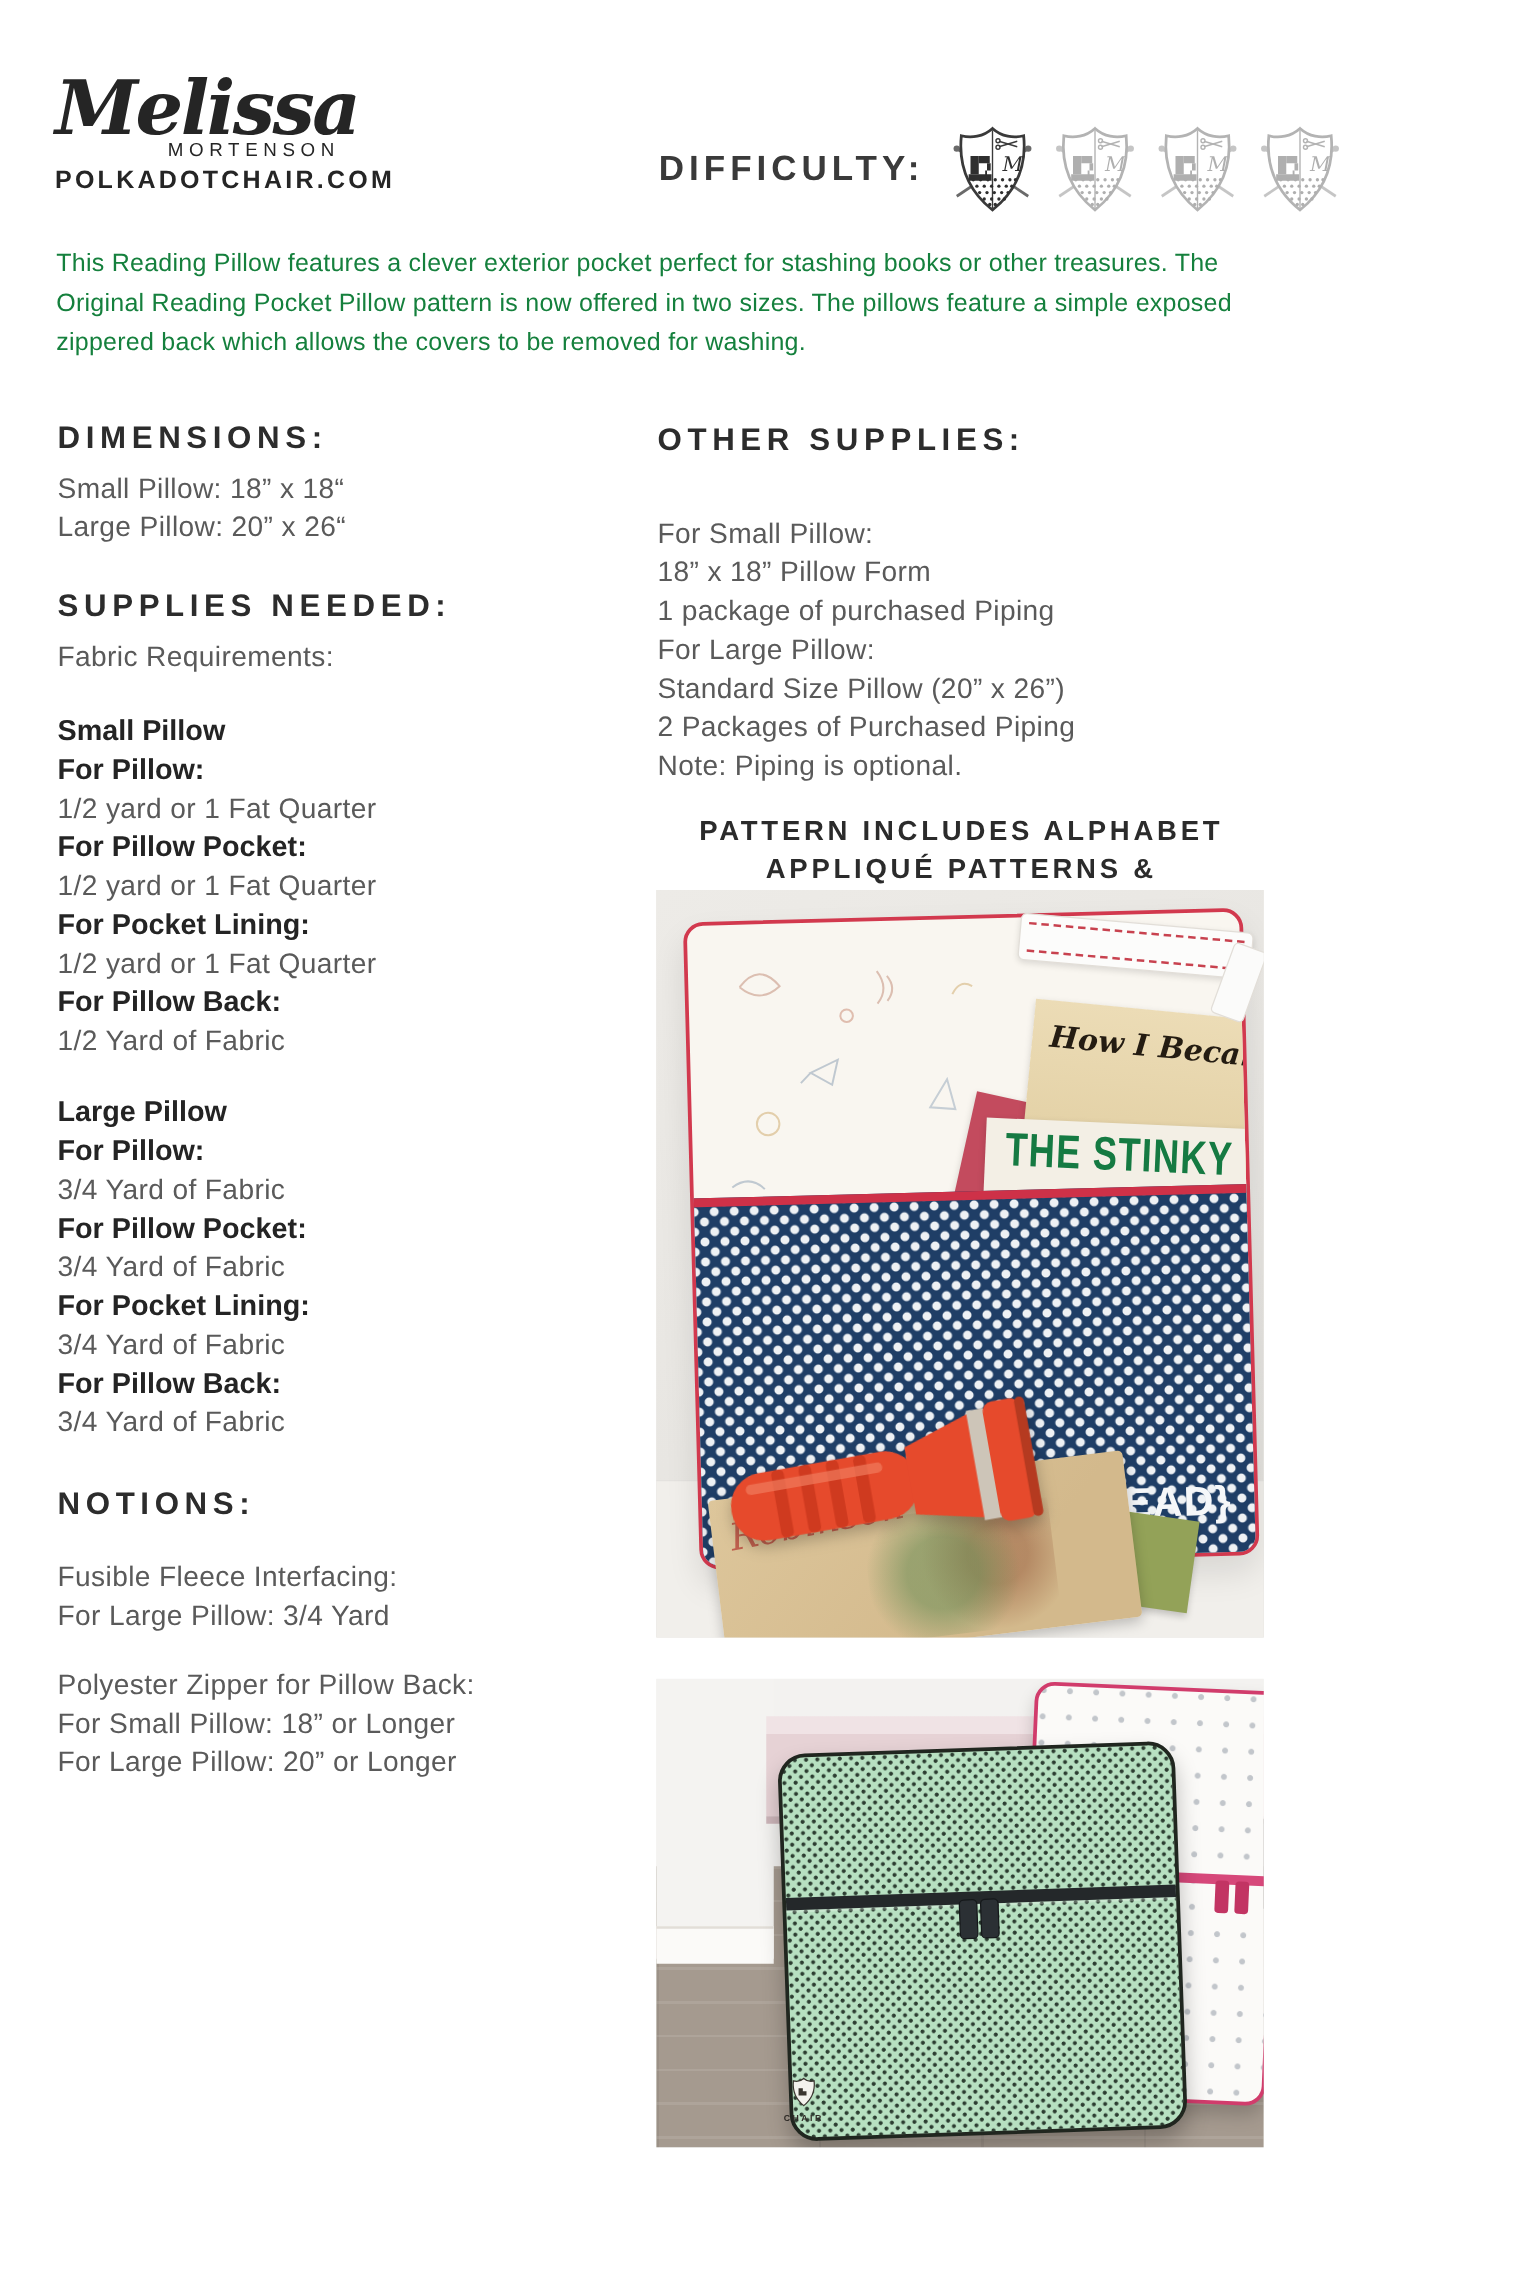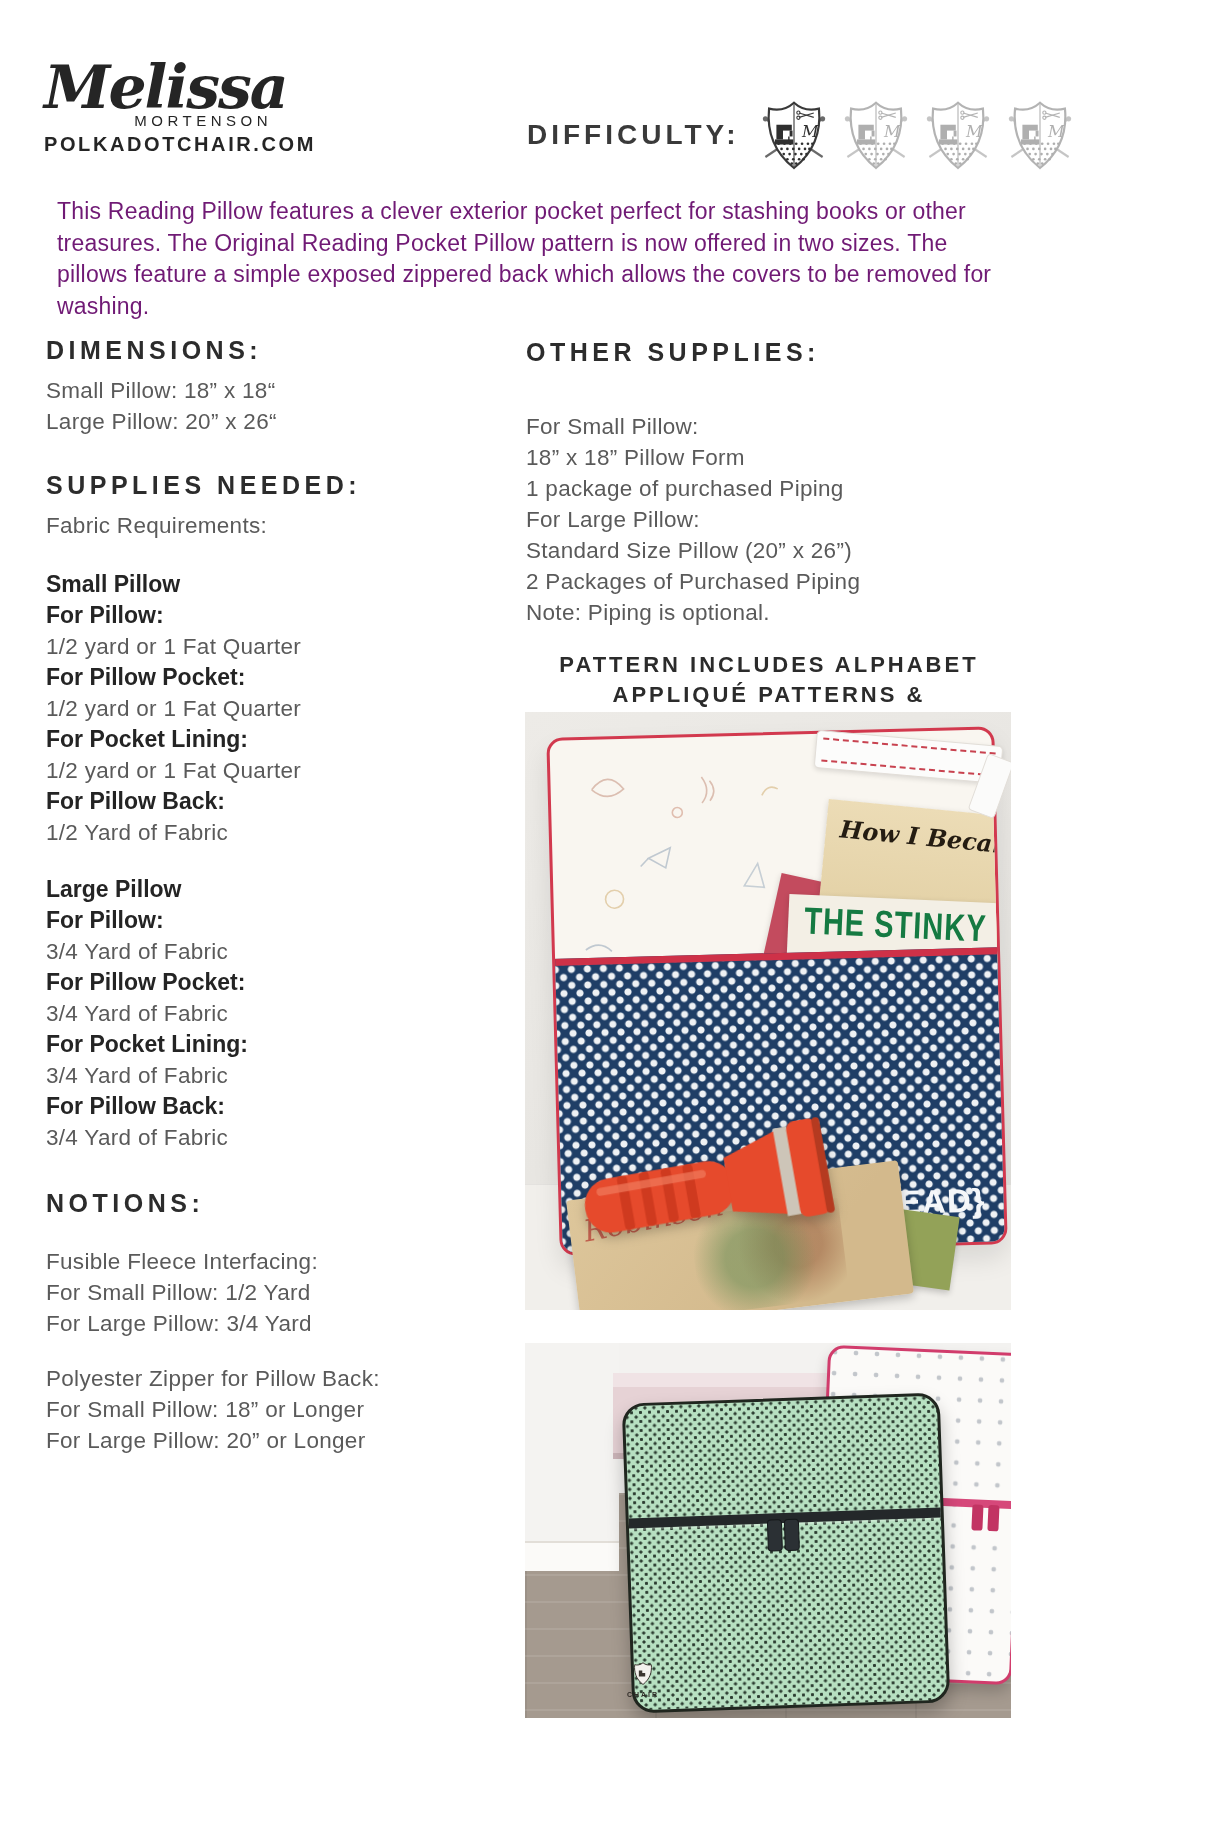--- a/index.html
+++ b/index.html
@@ -17,21 +17,21 @@
   .logo-domain { font-size:20px; font-weight:700; letter-spacing:2.6px; color:#252525; margin-top:4px; }
 
   .difficulty { position:absolute; left:527px; top:98px; display:flex; align-items:center; }
   .difficulty-label { font-size:28px; font-weight:700; letter-spacing:4px; color:#3a3a3a; margin-right:22px; }
   .shield { width:66px; height:74px; margin-right:16px; }
   .shield.dim { opacity:.38; }
 
   
   .intro {
     position:absolute; left:45px; top:196px; width:950px;
-    font-size:23px; line-height:31.5px; color:#701a75; letter-spacing:.2px;margin-left:12px;
+    font-size:20px; line-height:31.5px; color:#15803d; letter-spacing:.2px;
   }
 
   
   .col-left  { position:absolute; left:46px;  top:336px; width:470px; }
   .col-right { position:absolute; left:526px; top:338px; width:486px; }
   .h-section { font-size:25px; font-weight:700; letter-spacing:4.5px; color:#2c2c2c; margin:0 0 10px 0; }
   .body-line { font-size:22.5px; line-height:31px; color:#5a5a5a; letter-spacing:.3px; }
   .bold-line { font-size:23px; line-height:31px; font-weight:700; color:#242424; }
   .mt34 { margin-top:34px; } .mt28 { margin-top:28px; } .mt26 { margin-top:26px; }
   .mt36 { margin-top:36px; } .mt24 { margin-top:24px; } .mt44 { margin-top:44px; } .mt22 { margin-top:22px; }
@@ -225,21 +225,20 @@
     <div class="body-line">3/4 Yard of Fabric</div>
     <div class="bold-line">For Pillow Pocket:</div>
     <div class="body-line">3/4 Yard of Fabric</div>
     <div class="bold-line">For Pocket Lining:</div>
     <div class="body-line">3/4 Yard of Fabric</div>
     <div class="bold-line">For Pillow Back:</div>
     <div class="body-line">3/4 Yard of Fabric</div>
 
     <div class="h-section mt36">NOTIONS:</div>
     <div class="body-line mt28">Fusible Fleece Interfacing:</div>
-    <div class="body-line">For Small Pillow: 1/2 Yard</div>
     <div class="body-line">For Large Pillow: 3/4 Yard</div>
     <div class="body-line mt24">Polyester Zipper for Pillow Back:</div>
     <div class="body-line">For Small Pillow: 18” or Longer</div>
     <div class="body-line">For Large Pillow: 20” or Longer</div>
   </div>
 
   <div class="col-right">
     <div class="h-section">OTHER SUPPLIES:</div>
     <div class="body-line mt44">For Small Pillow:</div>
     <div class="body-line">18” x 18” Pillow Form</div>

